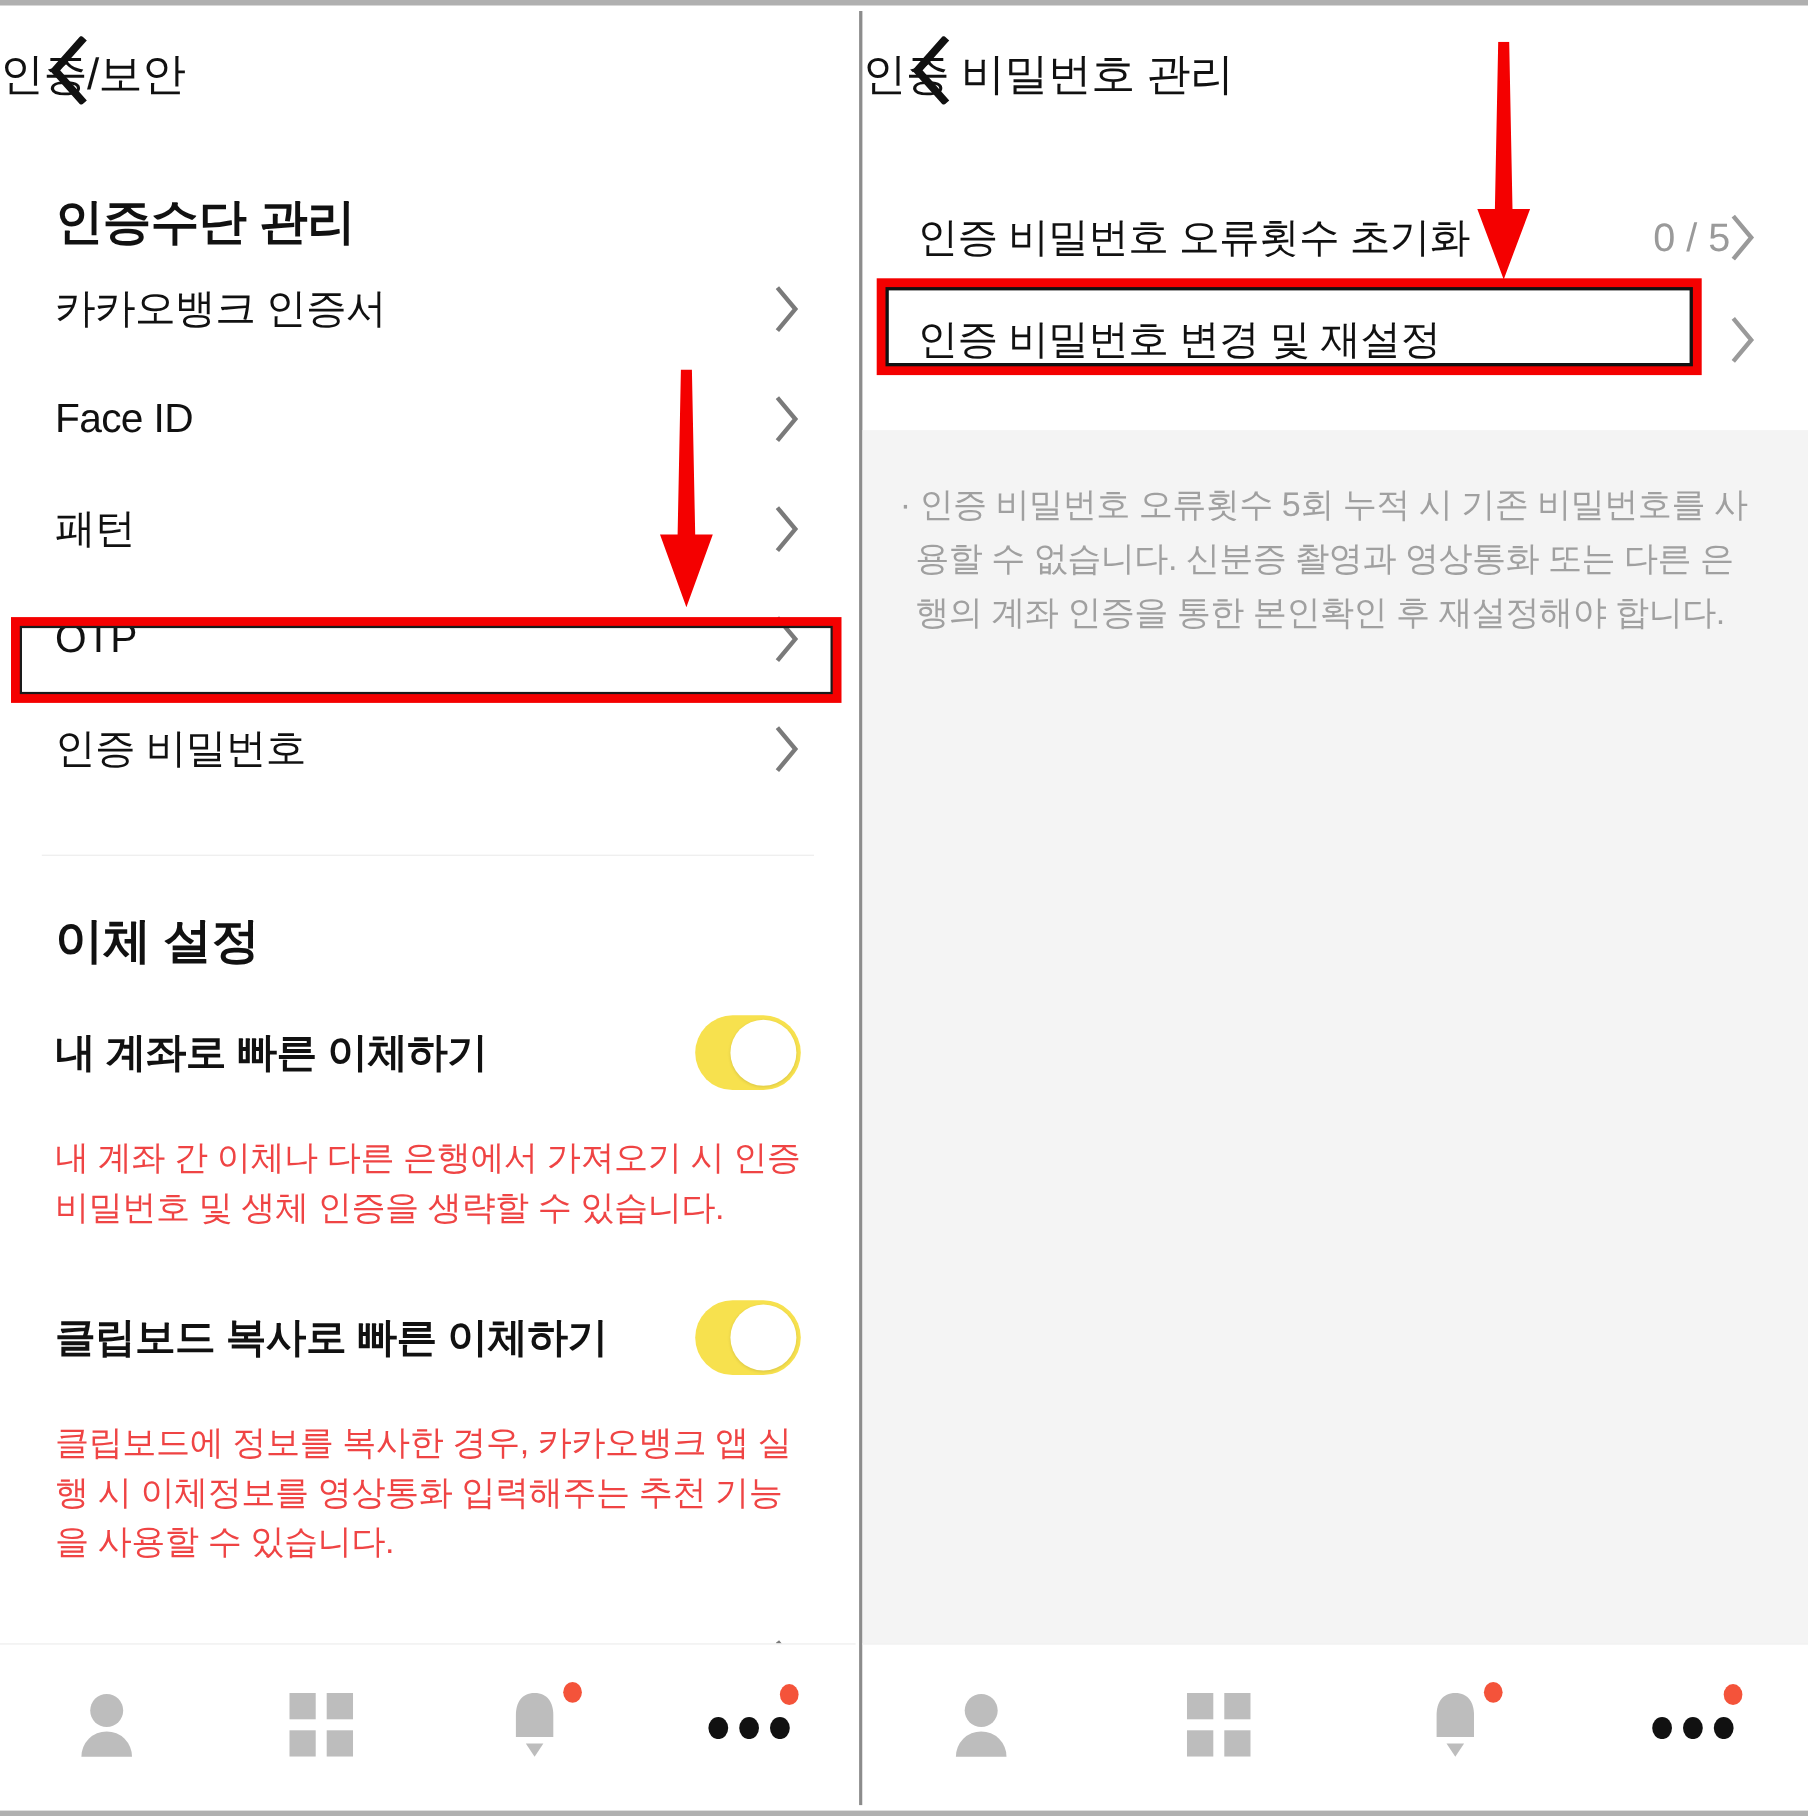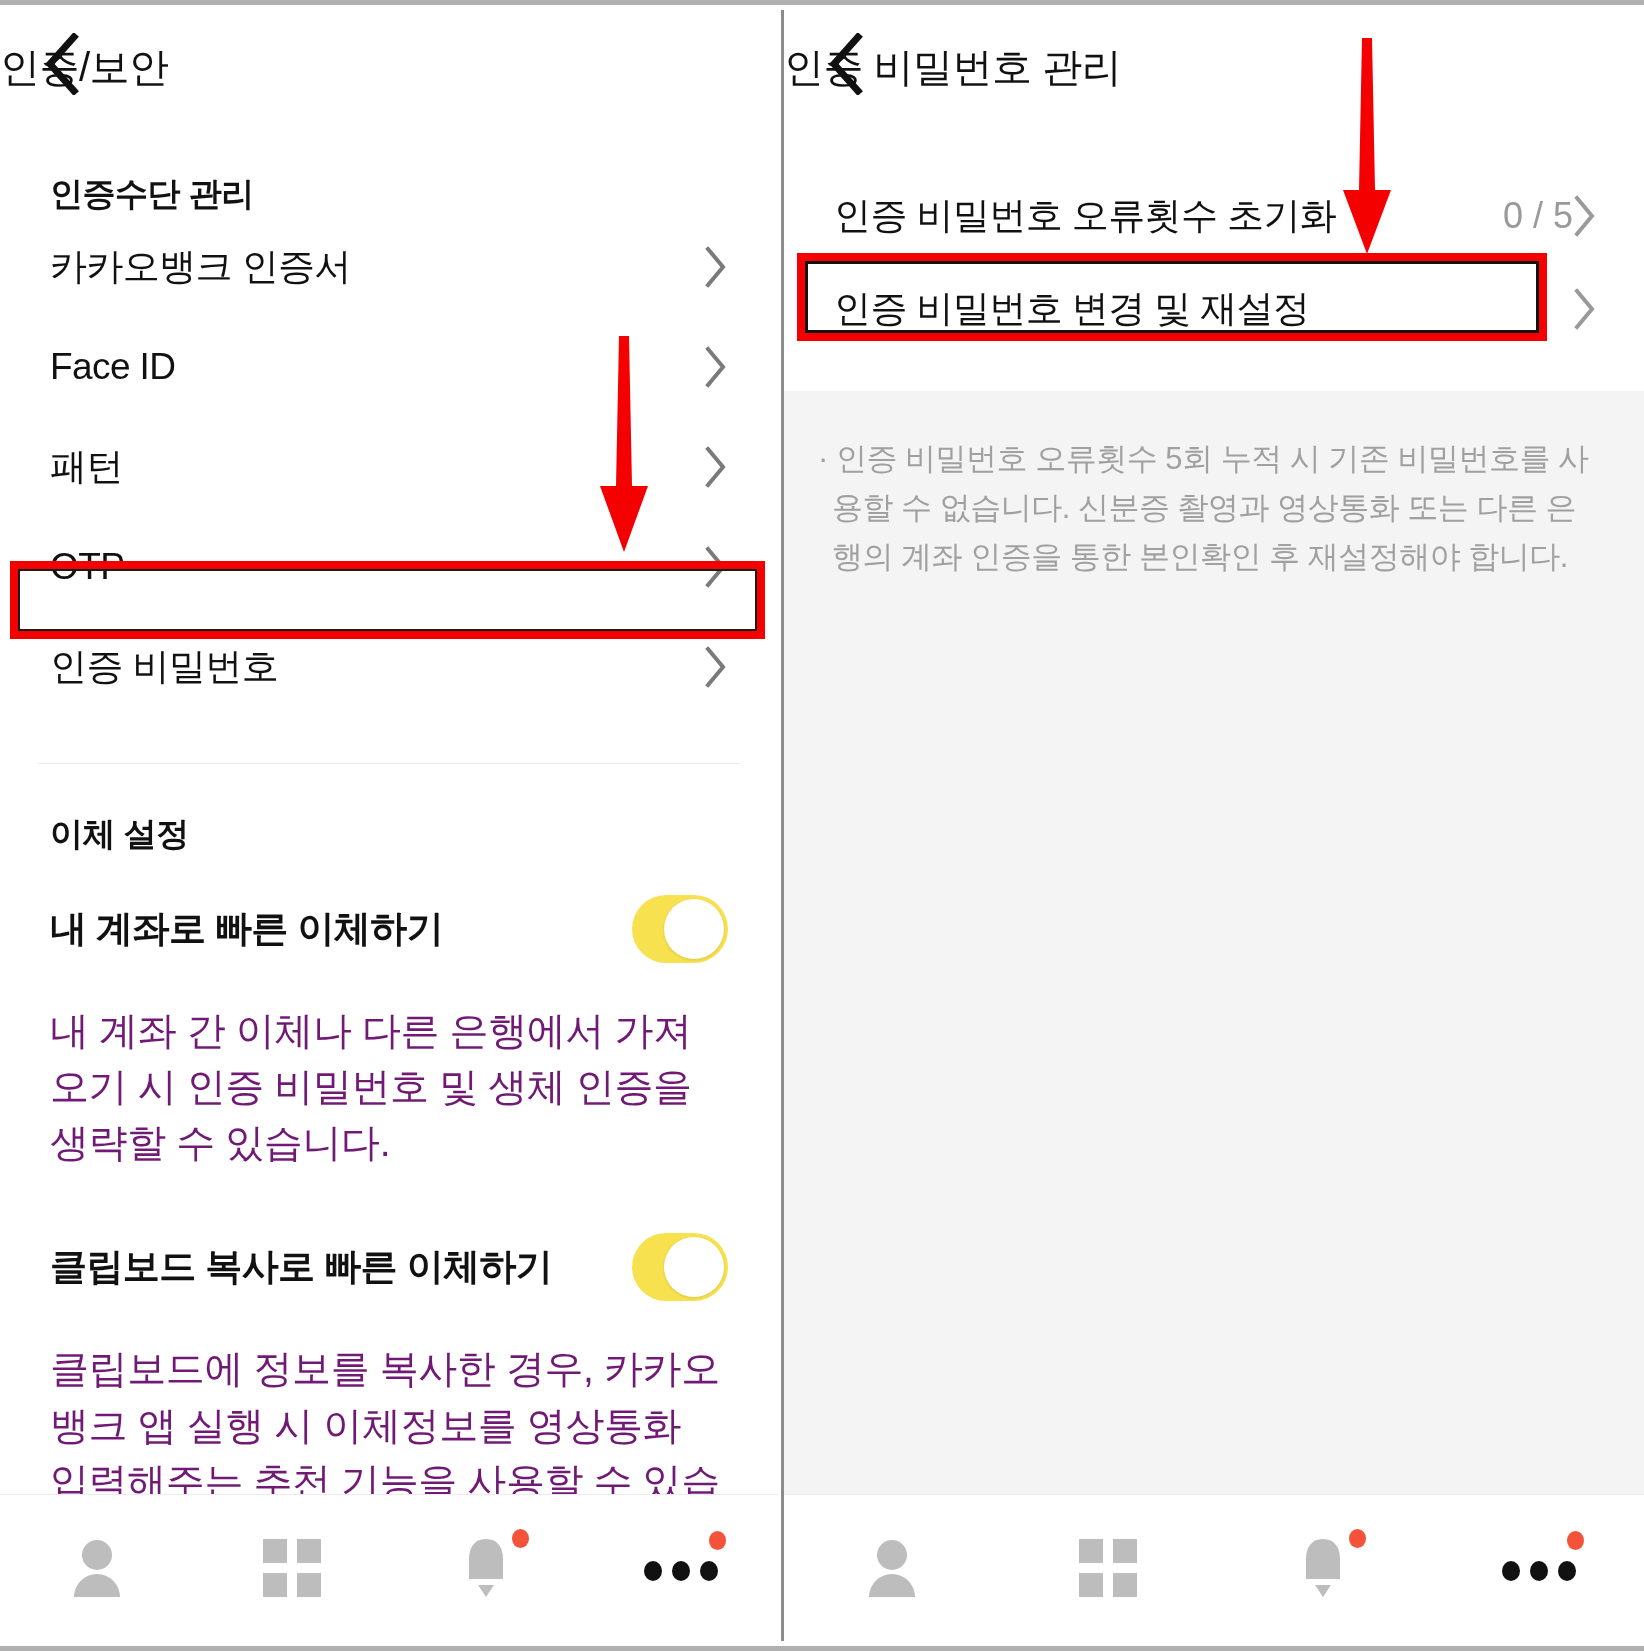--- a/index.html
+++ b/index.html
@@ -37,21 +37,21 @@
   .back-btn svg{display:block;}
   .hdr-title{
     position:absolute;left:0;right:0;top:30px;
     font-size:40px;
     color:#111111;
     letter-spacing:-0.5px;
   }
 
   
   .section-title{
-    font-size:33px;font-weight:bold;color:#111111;
+    font-size:44px;font-weight:bold;color:#111111;
     padding:52px 0 0 50px;letter-spacing:-0.5px;
   }
   .row{
     position:relative;
     height:100px;
     display:flex;align-items:center;
     padding:0 50px;
     box-sizing:border-box;
     cursor:pointer;
   }
@@ -108,21 +108,21 @@
     position:relative;
     cursor:pointer;
   }
   .switch .knob{
     position:absolute;right:4px;top:4px;
     width:60px;height:60px;border-radius:50%;
     background:#ffffff;
     box-shadow:0 1px 3px rgba(0,0,0,.12);
   }
   .helper{
-    font-size:39px;line-height:1.44;color:#701a75;
+    font-size:31px;line-height:1.44;color:#ef4444;
     padding:26px 50px 0 50px;letter-spacing:-0.4px;
   }
 
   
   .gray-fill{
     position:absolute;left:0;right:0;top:381px;bottom:146px;
     background:#f4f4f4;
   }
   .note{
     position:absolute;left:0;right:0;top:425px;

